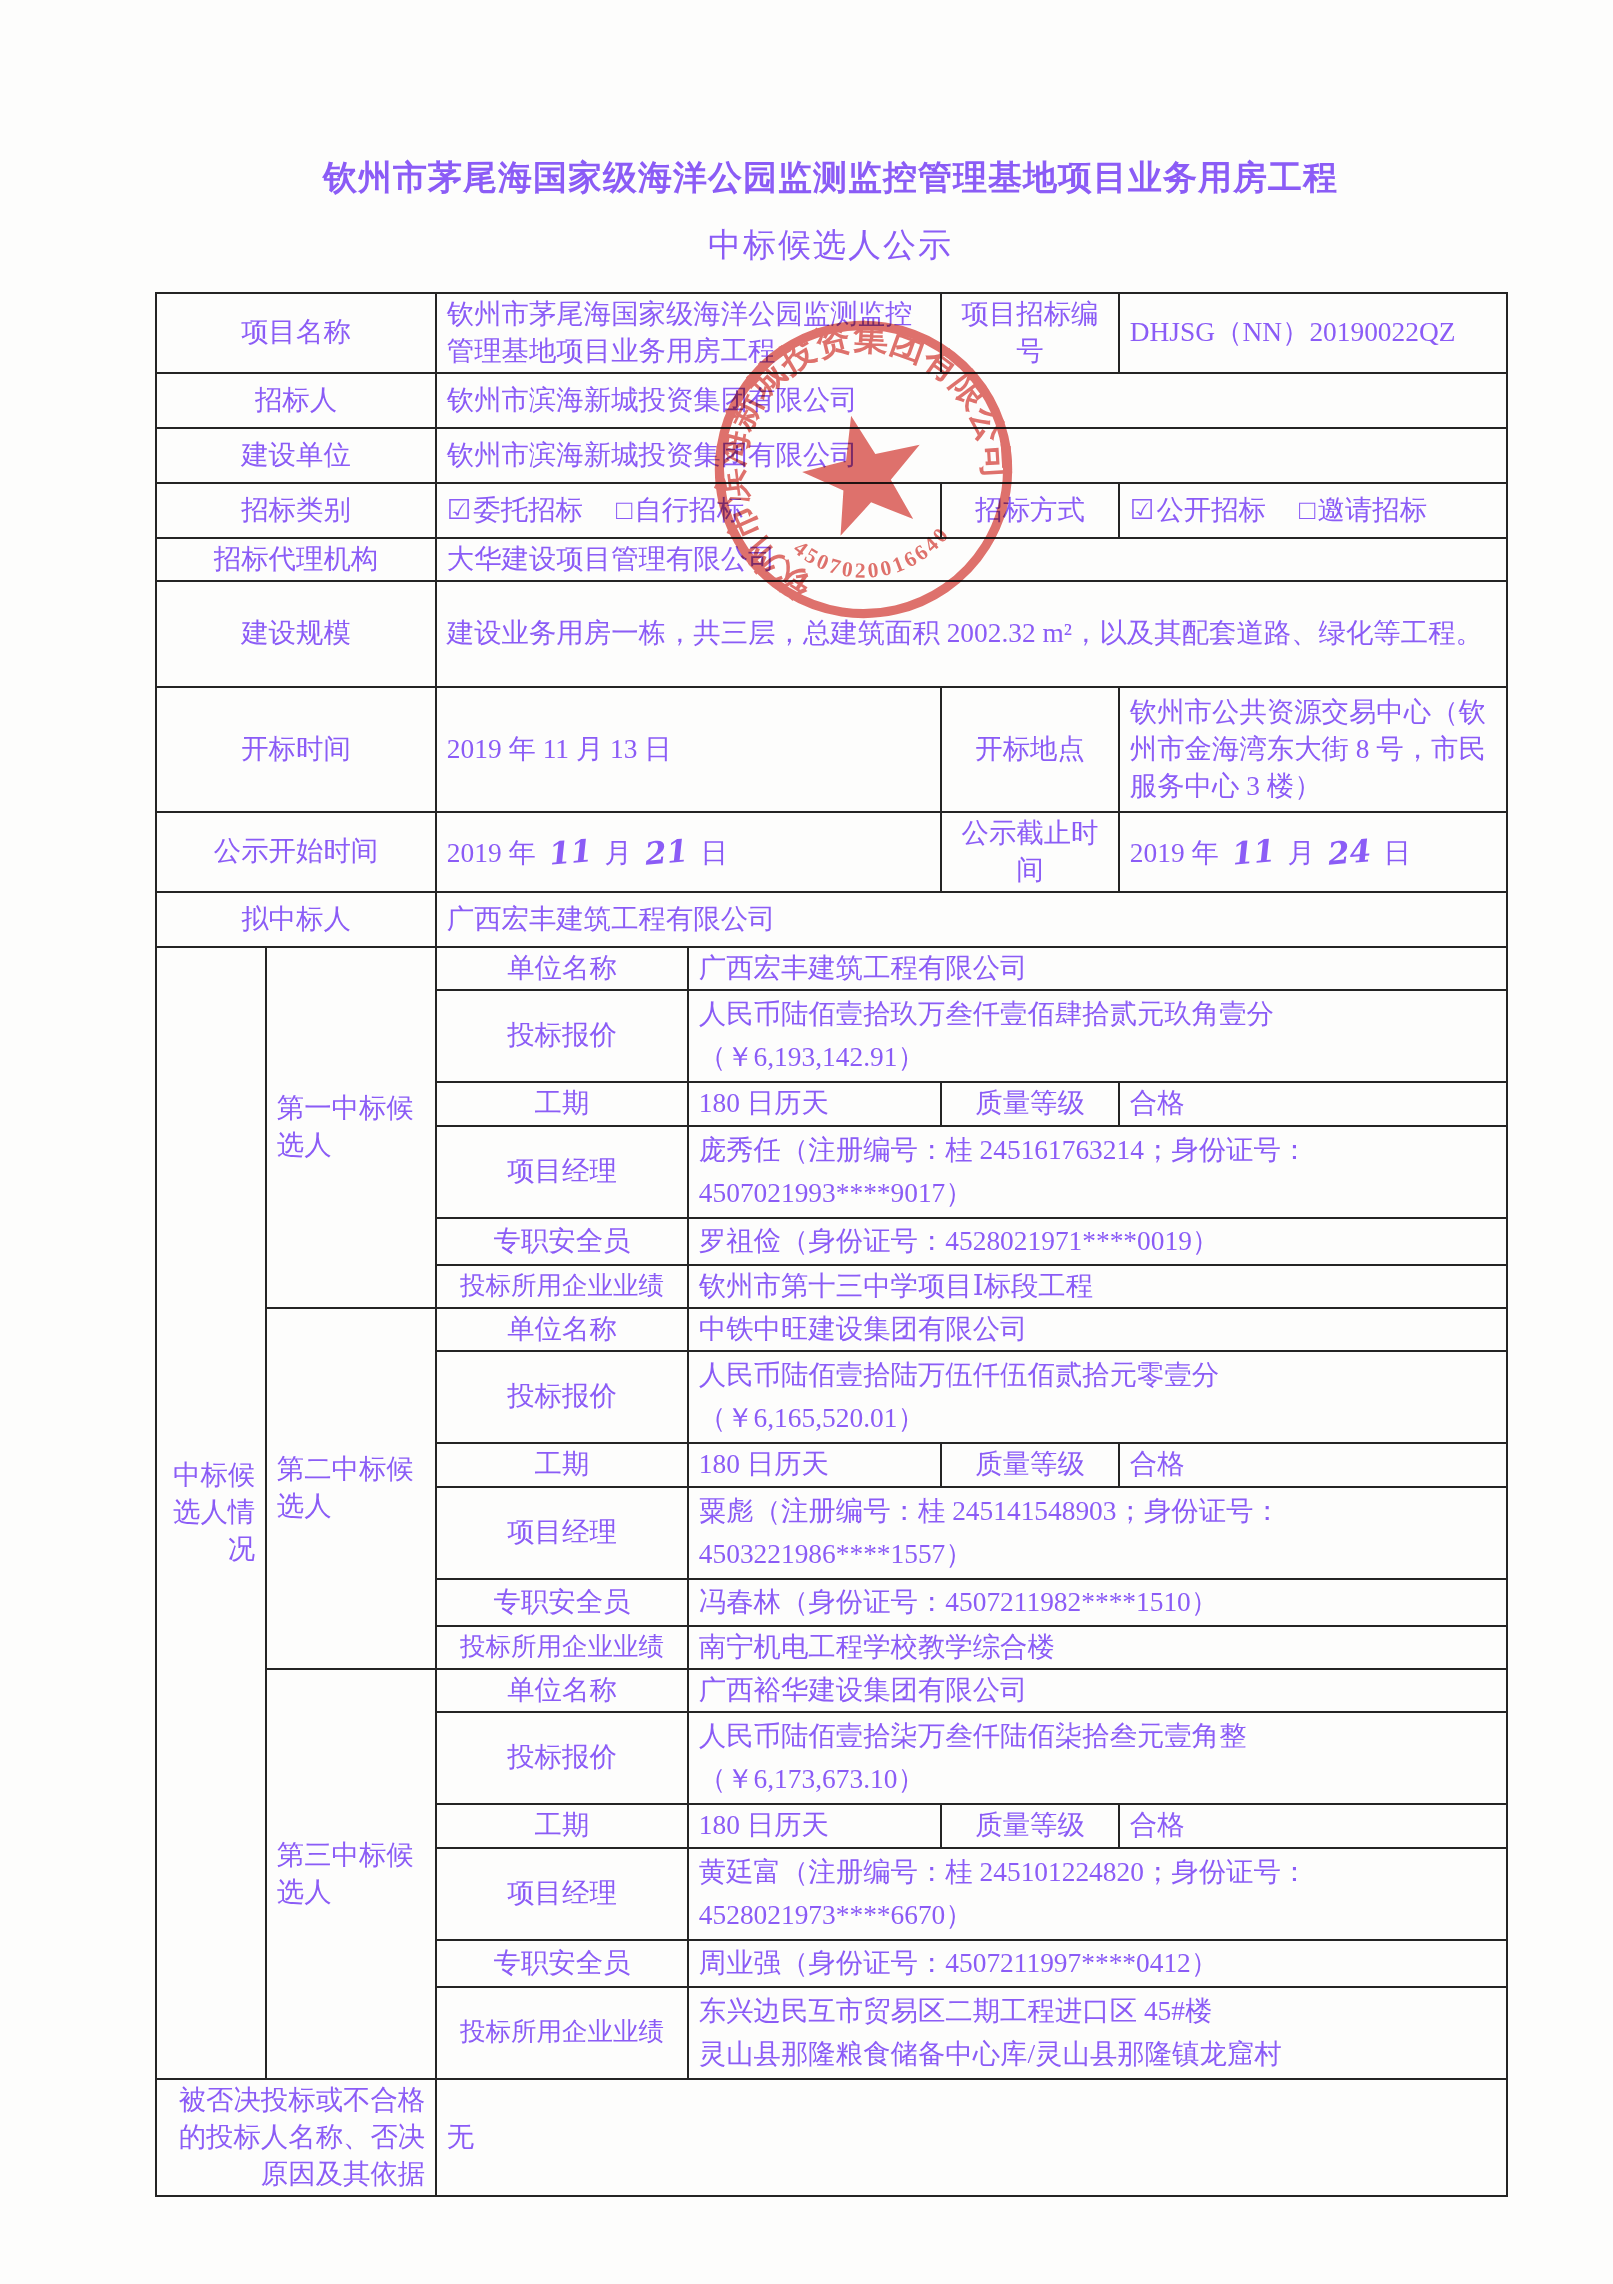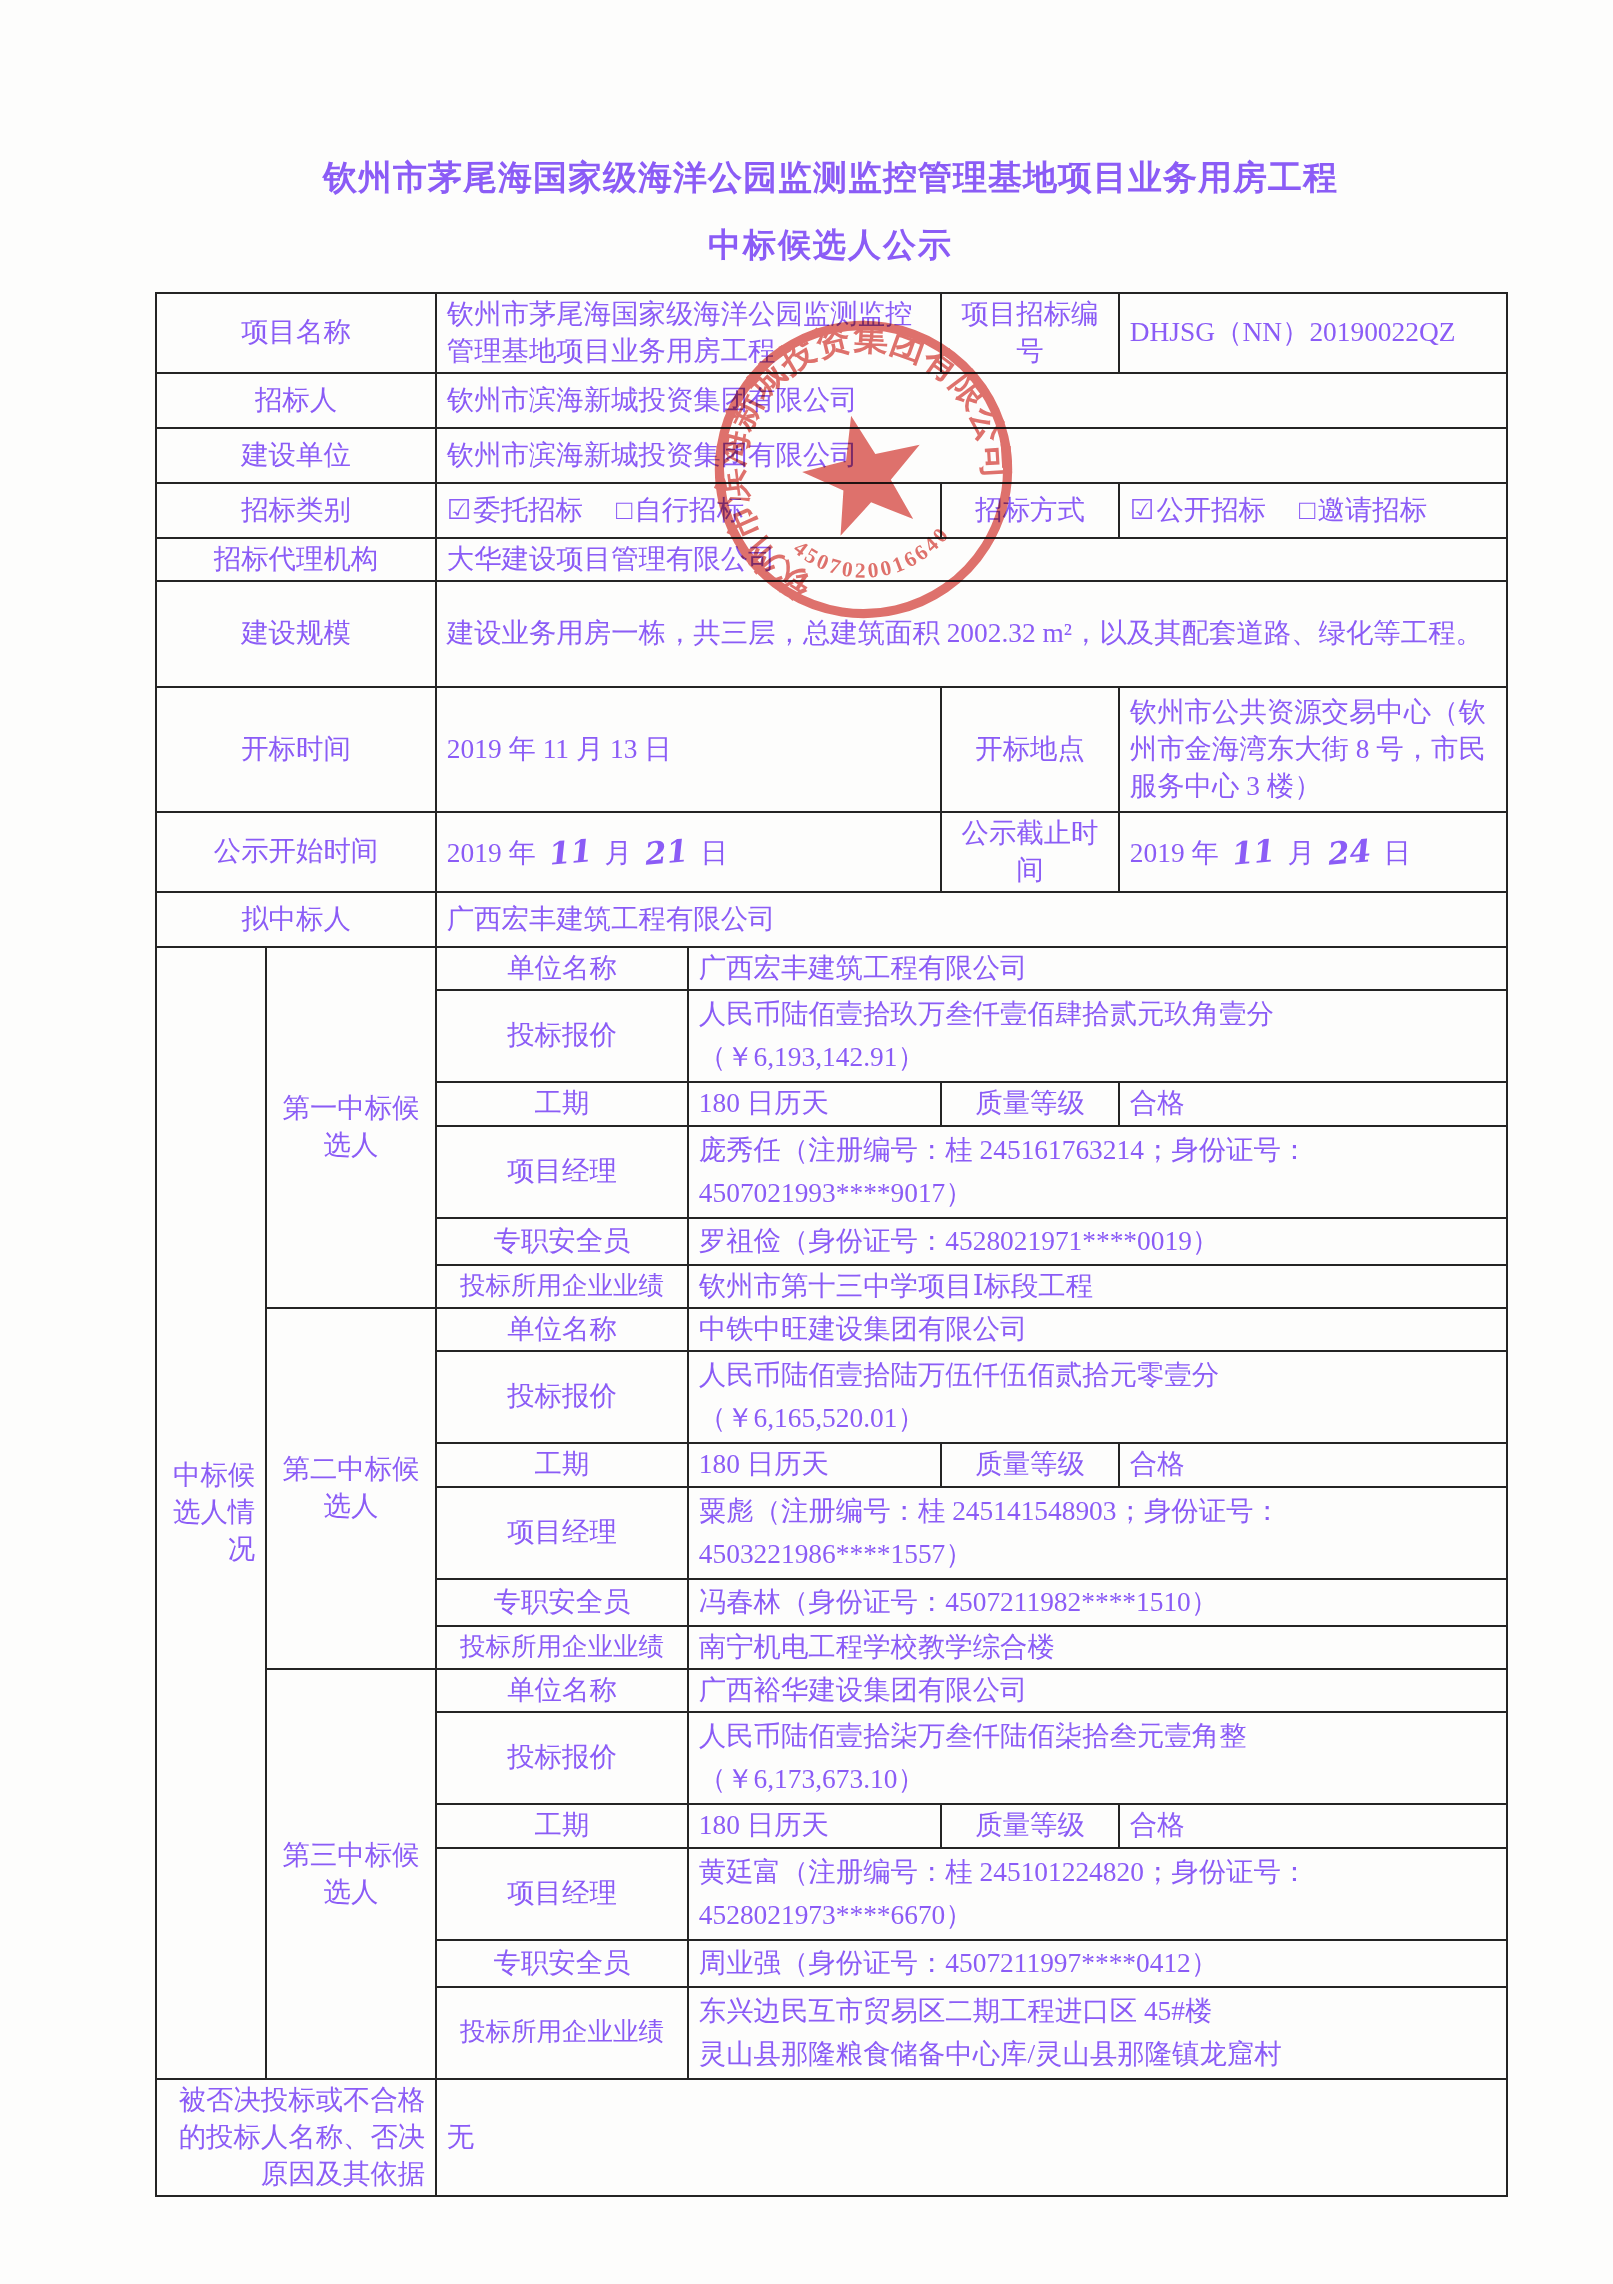--- a/index.html
+++ b/index.html
@@ -3,37 +3,37 @@
 <meta charset="utf-8">
 <style>
   html,body { margin:0; padding:0; background:#888; }
   .page {
     position:relative; width:1613px; height:2285px; margin:0 auto;
     background:#fdfdfc; overflow:hidden;
     font-family:"Liberation Serif","DejaVu Serif",serif; color:#8b5cf6;
   }
   .titles { position:absolute; left:155px; top:155px; width:1351px; text-align:center; }
   .titles .t1 { font-size:34px; font-weight:bold; letter-spacing:1px; }
-  .titles .t2 { font-size:33px; font-weight:bold; margin-top:21.6px; letter-spacing:2px;text-align:center; }
+  .titles .t2 { font-size:33px; font-weight:normal; margin-top:21.6px; letter-spacing:2px;text-align:center; }
 
   table.doc {
     position:absolute; left:155px; top:292px;
     border-collapse:collapse; table-layout:fixed; width:1351px;
     background:transparent;
   }
   table.doc td {
     border:2.9px solid #242424; font-size:27.4px; line-height:1.35;
     padding:2px 9.8px; overflow:hidden; vertical-align:middle;
   }
   td.lbl { text-align:center; padding:2px 3.9px; }
   td.val { text-align:left; padding-left:15.7px; }
   td.center { text-align:left; }
   .two-line div { line-height:43px; }
   .spaced { line-height:2.0; }
-  .rank-cell { line-height:2.2; text-align:center; }
+  .rank-cell { line-height:2.2; text-align:left; }
   .section-cell { text-align:right; line-height:1.9; padding:2px 7.8px; }
   .gap { display:inline-block; width:33px; }
   .hw {
     display:inline-block; font-family:"DejaVu Serif",serif; font-style:italic;
     font-size:31px; transform:rotate(-5deg) translateY(1px); font-weight:bold; margin:0 5.9px;
   }
   .chk { margin-right:2px; }
 
   .stamp {
     position:absolute; left:700px; top:306px; width:327px; height:327px;

